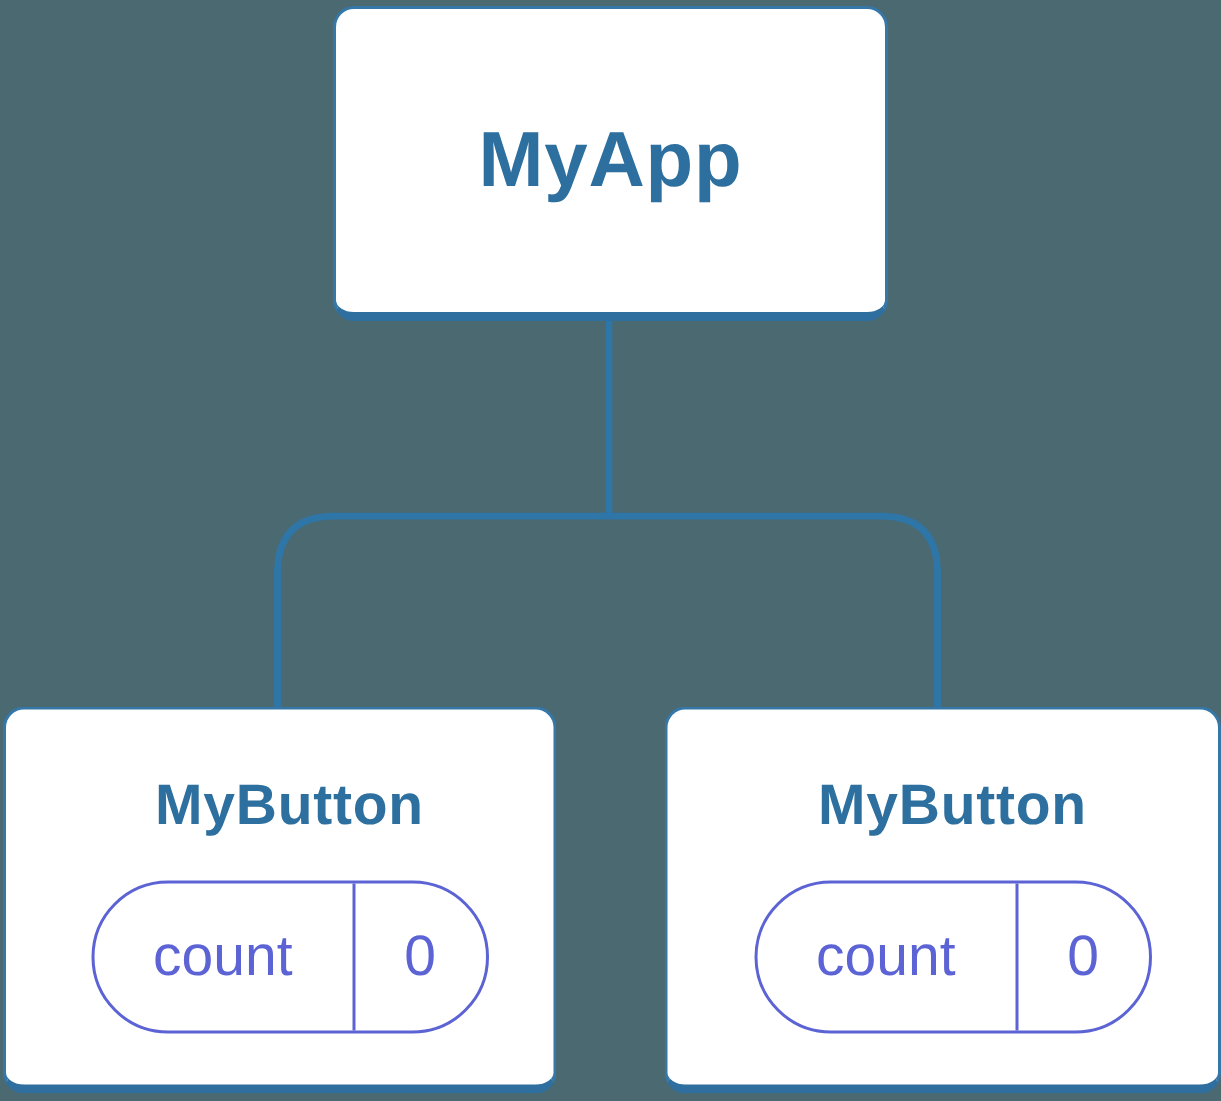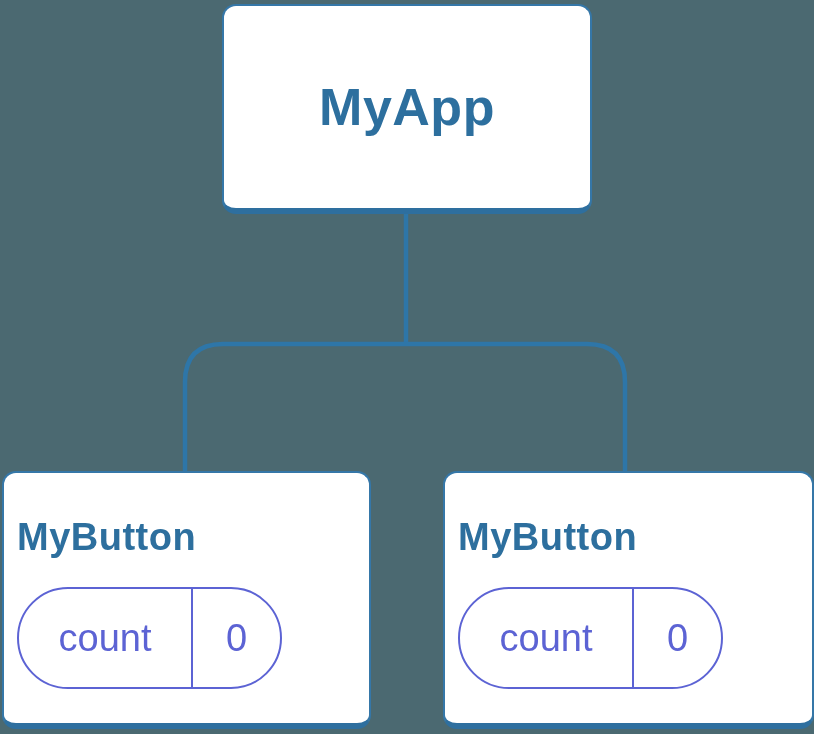--- a/index.html
+++ b/index.html
@@ -36,21 +36,21 @@
     font-weight: bold;
     font-size: 52px;
     line-height: 44px;
     letter-spacing: 0.5px;
   }
   .node-child {
     top: 471px;
     height: 258px;
     display: flex;
     flex-direction: column;
-    align-items: flex-start;
+    align-items: center;
     padding-left: 13px;
   }
   .node-child-1 { left: 2px;  width: 369px; }
   .node-child-2 { left: 443px; width: 371px; }
   .node-child .node-title {
     font-size: 38px;
     margin-top: 42px;
   }
   .state-pill {
     margin-top: 28px;

